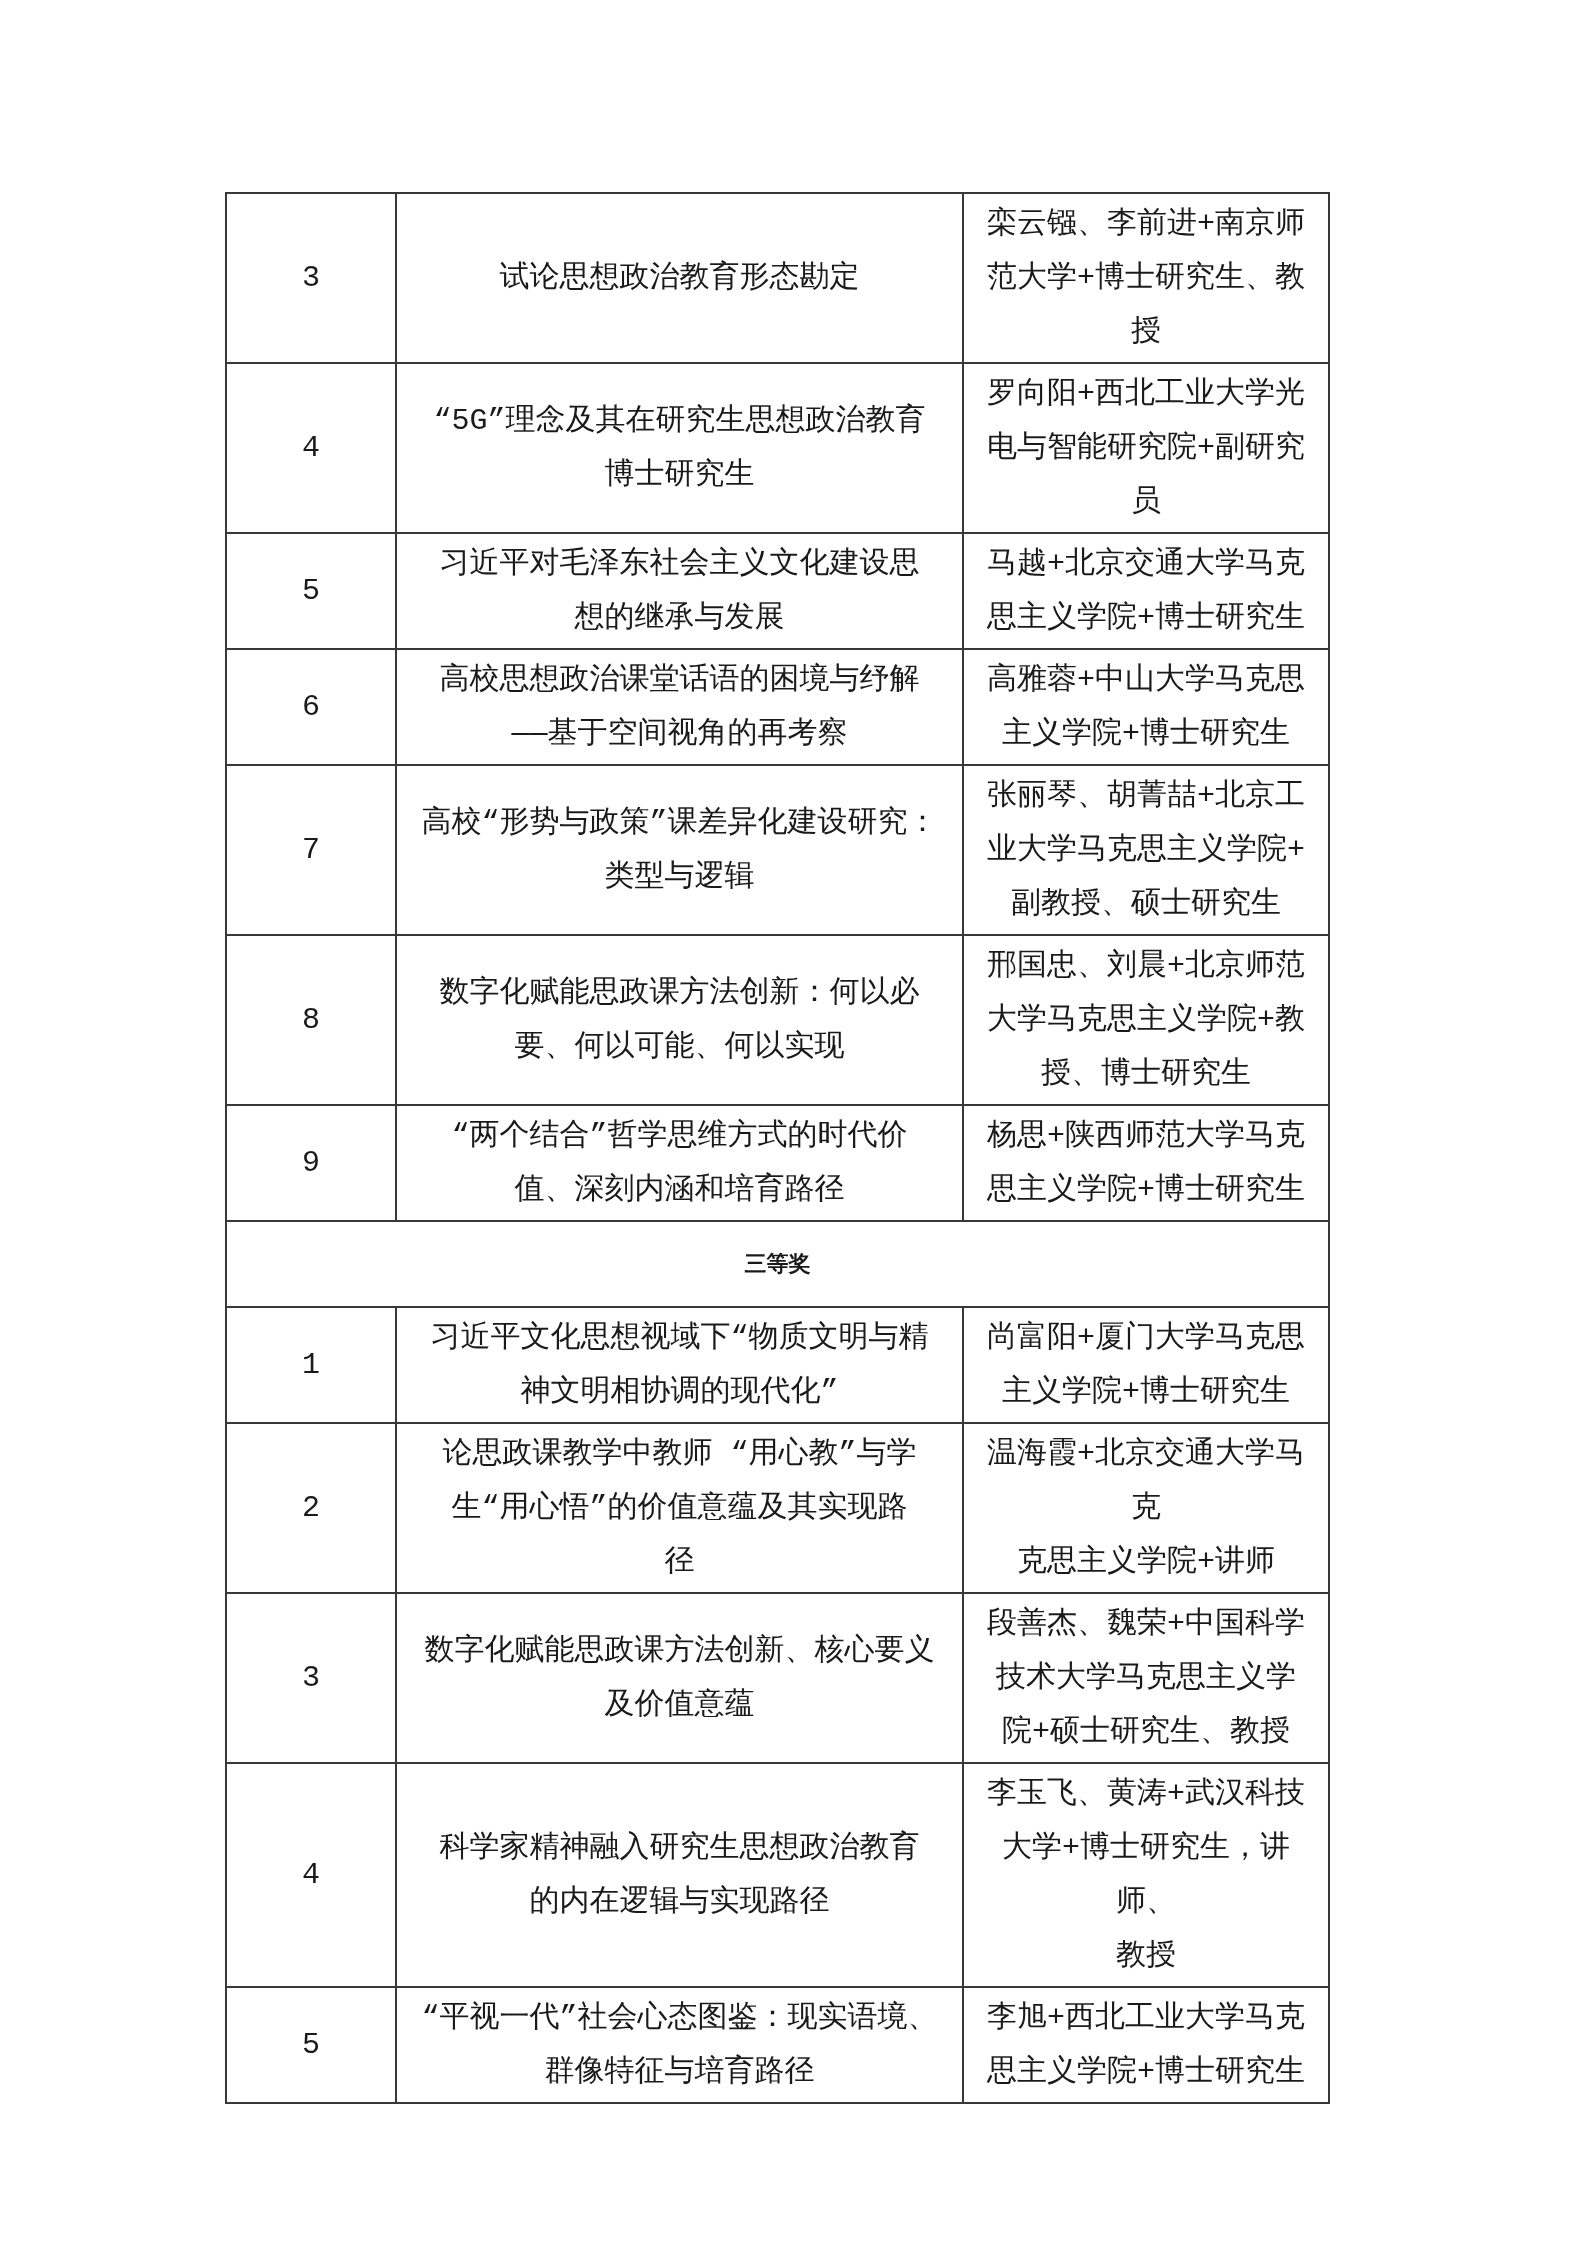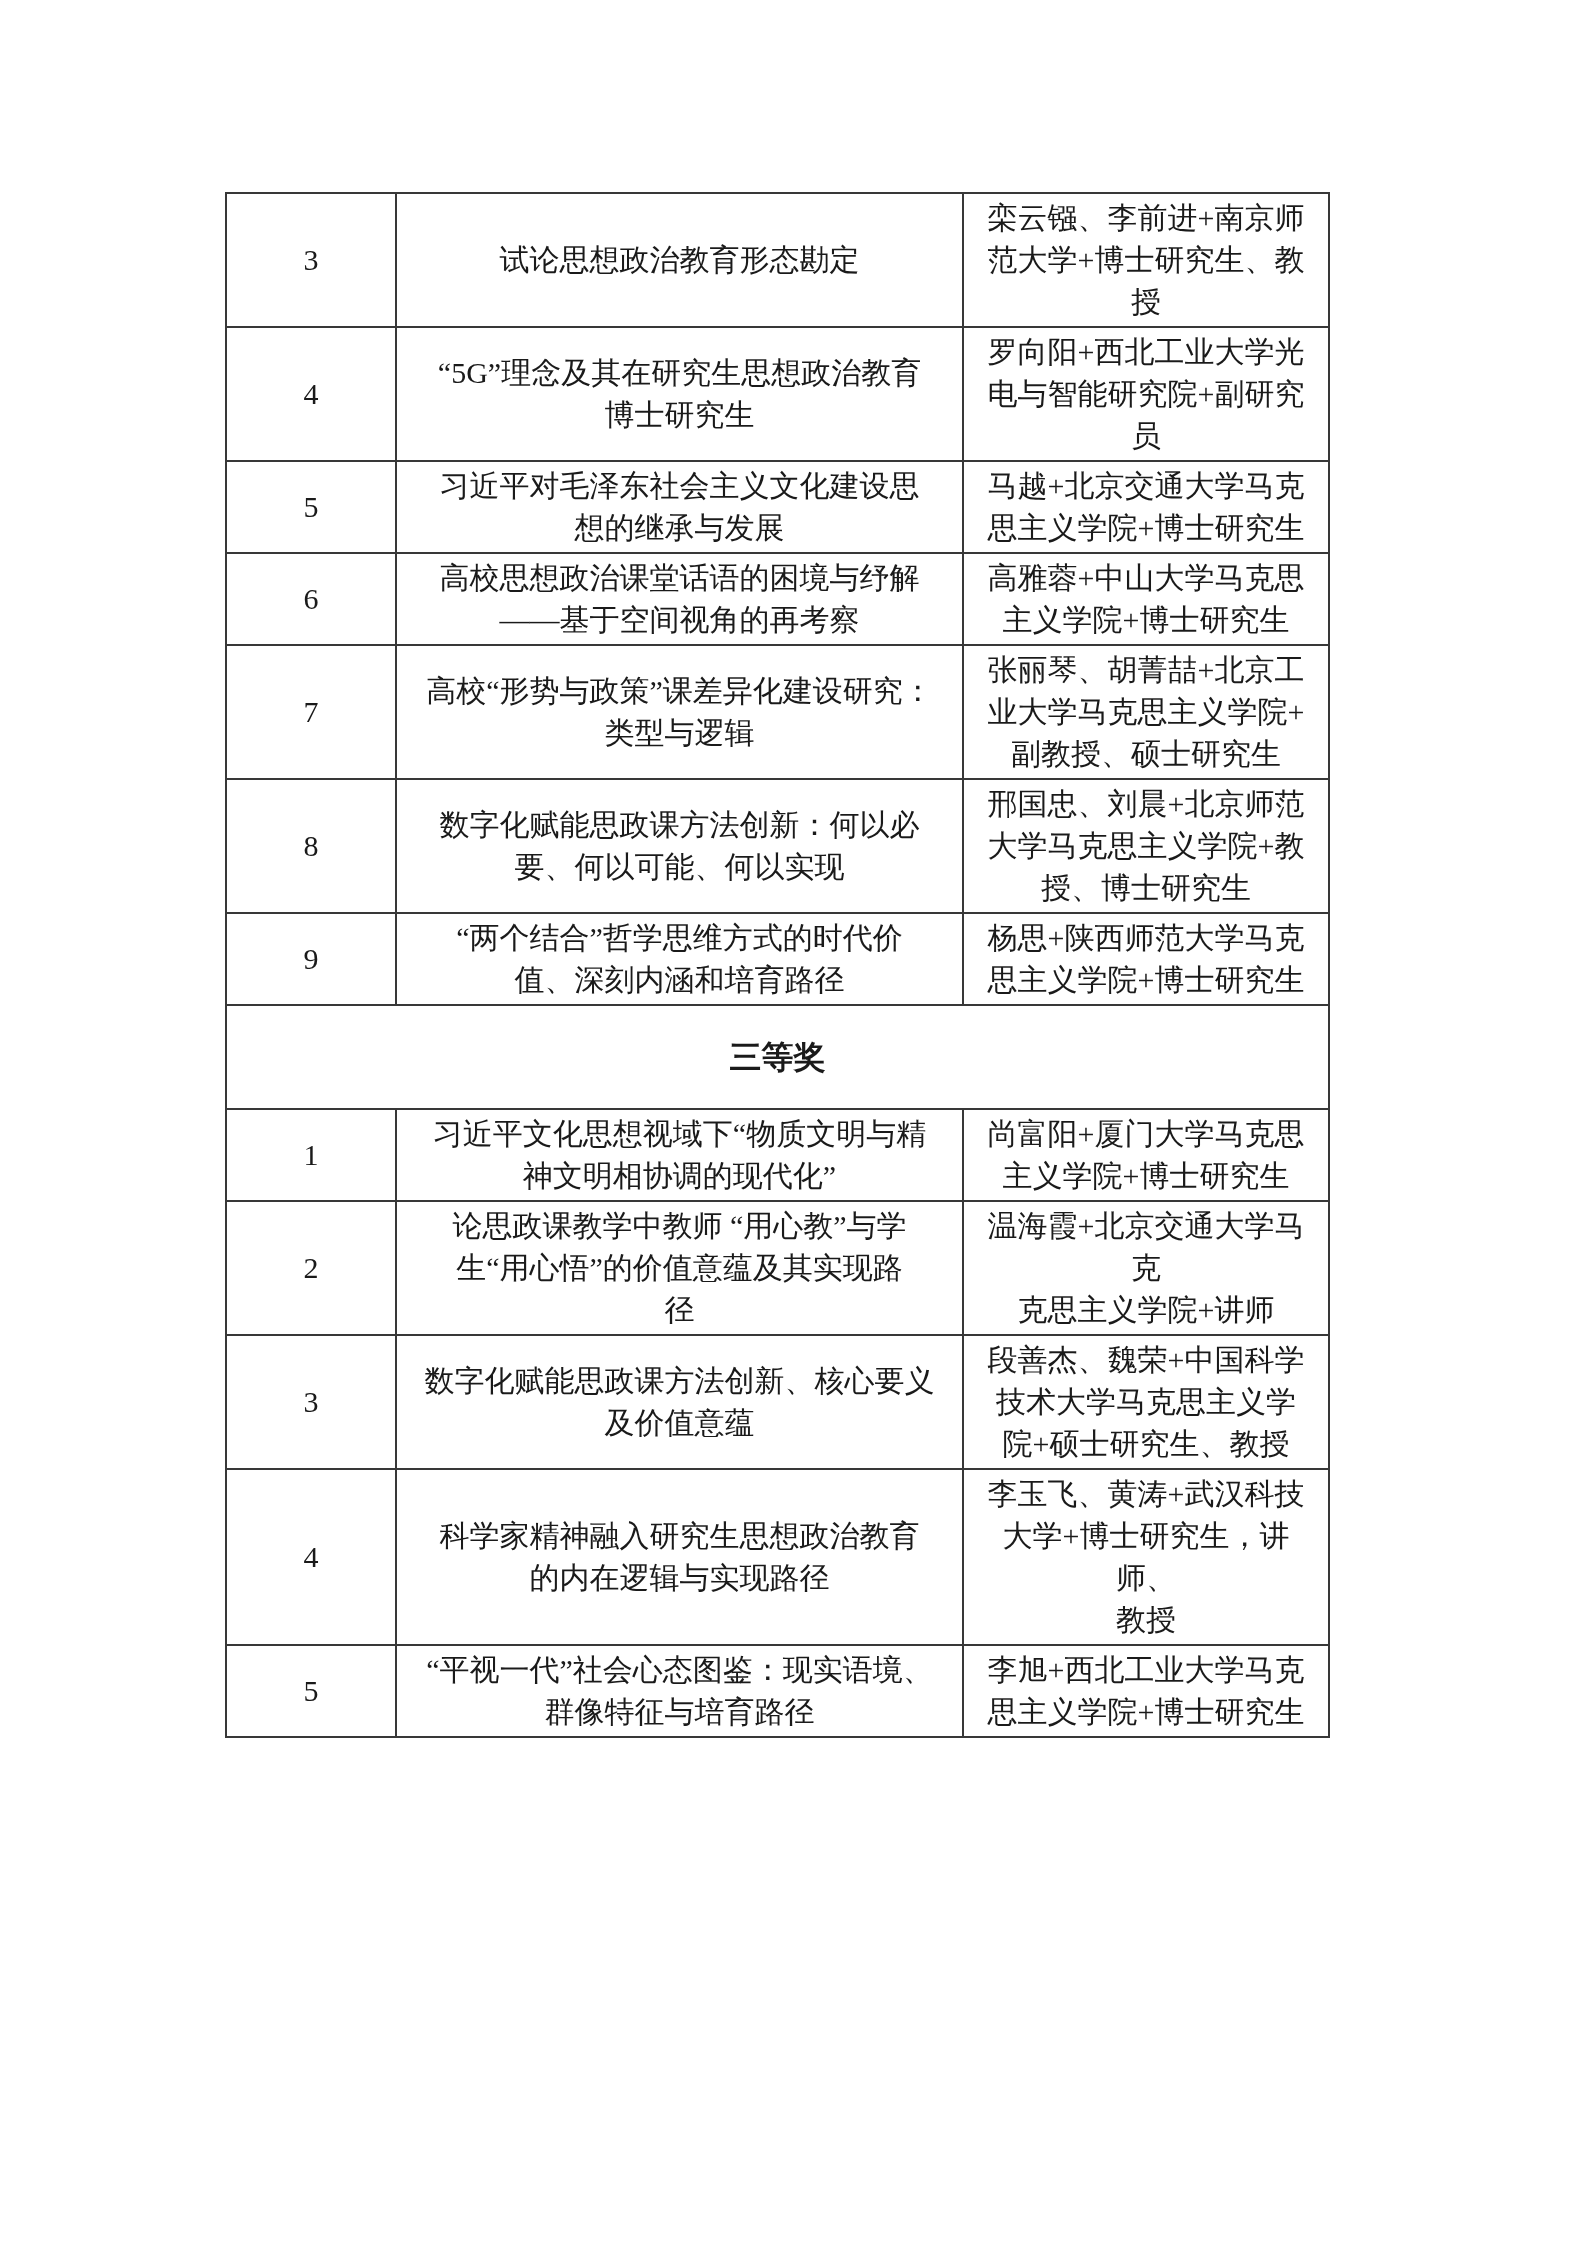--- a/index.html
+++ b/index.html
@@ -25,37 +25,38 @@
     table-layout: fixed;
   }
   table.awards col.c-rank    { width: 170px; }
   table.awards col.c-title   { width: 567px; }
   table.awards col.c-authors { width: 366px; }
   table.awards td {
     border: 2px solid #383838;
     text-align: center;
     vertical-align: middle;
     font-size: 30px;
-    line-height: 42px;
+    line-height: 54px;
     padding: 3px 20px;
     white-space: pre-line;
     color: #1a1a1a;
+    font-family: Liberation Mono, monospace;
   }
   table.awards td.rank {
     font-size: 30px;
     letter-spacing: 0;
   }
   tr.section-row td {
     font-family: "Liberation Sans", "DejaVu Sans", sans-serif;
     font-weight: bold;
-    font-size: 32px;
+    font-size: 22px;
     line-height: 44px;
     height: 82px;
     white-space: normal;
-    padding: 10px;
+    padding: 1px;
   }
 </style>
 </head>
 <body>
 
 <div class="sheet">
   <table class="awards">
     <colgroup>
       <col class="c-rank">
       <col class="c-title">

